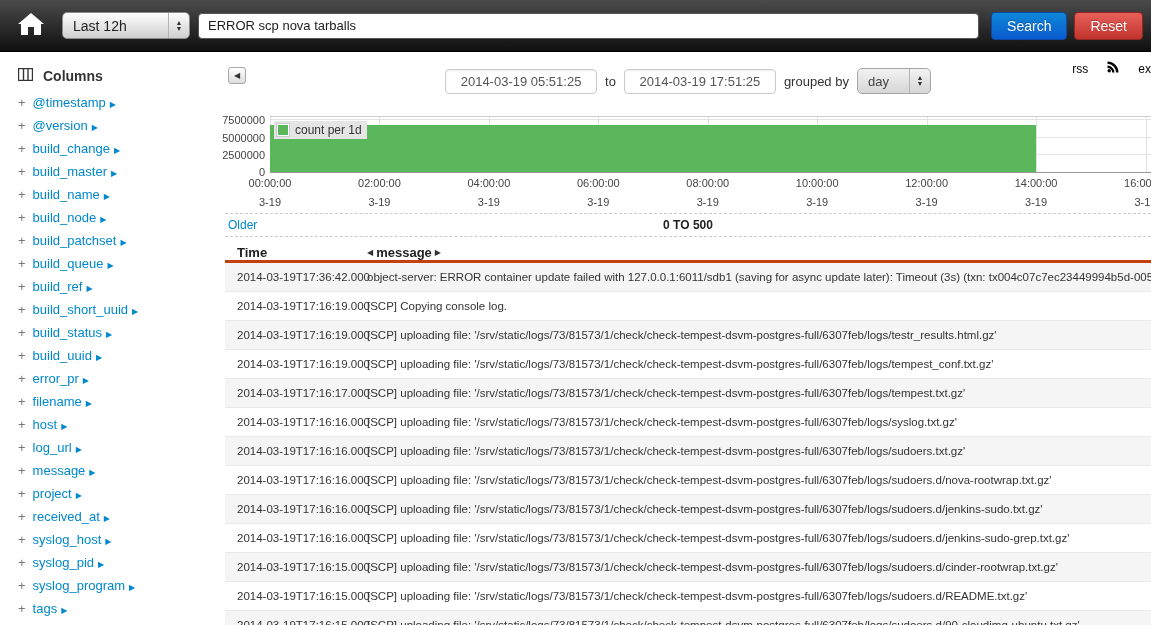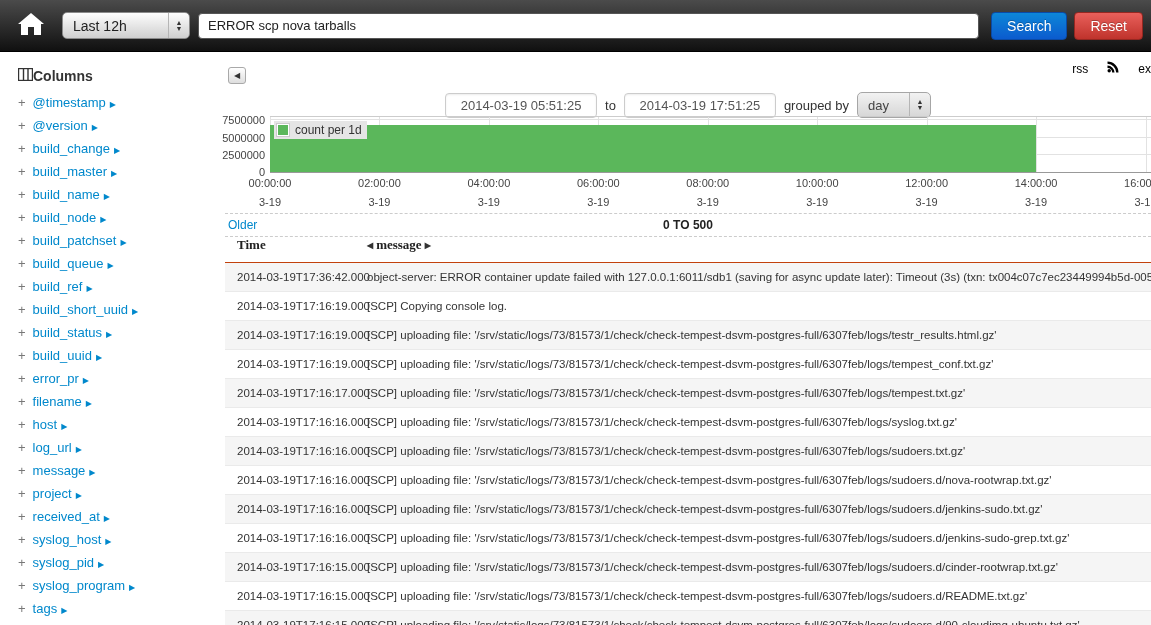--- a/index.html
+++ b/index.html
@@ -37,37 +37,37 @@
   }
   .btn-search { background:linear-gradient(#0d87d8,#0b5bce); border-color:#0a4aa6; margin:0 7px 0 6px; }
   .btn-reset  { background:linear-gradient(#e9605b,#bf332c); border-color:#952721; }
 
   
   .content { display:flex; height:589px; }
   .sidebar { width:225px; flex-shrink:0; padding:16px 0 0 18px; overflow:hidden; }
   .main { flex:1; min-width:0; }
 
   
-  .sidebar-title { display:flex; align-items:center; gap:0; font-size:14px; font-weight:bold; color:#333; }
+  .sidebar-title { display:flex; align-items:center; gap:10px; font-size:14px; font-weight:bold; color:#333; }
   .field-list { margin-top:7px; }
   .field-item { height:23px; line-height:23px; font-size:13px; white-space:nowrap; }
   .field-item .plus { color:#777; margin-right:7px; cursor:pointer; }
   .field-item .fname { color:#0088cc; text-decoration:none; cursor:pointer; }
   .field-item .farrow { color:#0088cc; font-size:8px; margin-left:4px; cursor:pointer; }
 
   
   .main-header { height:64px; position:relative; }
   .back-btn {
     position:absolute; left:3px; top:15px; width:18px; height:17px;
     background:linear-gradient(#fff,#dedede); border:1px solid #a9a9a9; border-radius:3px;
     font-size:8px; color:#333; display:flex; align-items:center; justify-content:center; cursor:pointer; padding:0;
   }
   .feed-links { position:absolute; right:0; top:9px; font-size:12px; color:#000; white-space:nowrap; display:flex; align-items:center; gap:19px; }
   .feed-links a { color:#000; text-decoration:none; cursor:pointer; }
-  .date-controls { display:flex; justify-content:center; align-items:center; gap:8px; padding-top:40px; }
+  .date-controls { display:flex; justify-content:center; align-items:center; gap:8px; padding-top:16px; }
   .date-input {
     width:152px; height:25px; border:1px solid #ccc; border-radius:4px; text-align:center;
     font-size:13px; color:#555; box-shadow:inset 0 1px 2px rgba(0,0,0,.08); outline:none;
   }
   .small-label { font-size:13px; color:#333; }
   .interval-select { width:74px; background:linear-gradient(#f2f2f2,#d6d6d6); height:26px; border-color:#a6a6a6; }
   .interval-select .val { font-size:13px; color:#444; }
 
   
   .chart { display:flex; }
@@ -93,21 +93,21 @@
 
   
   .pagination {
     height:24px; line-height:22px; position:relative;
     border-top:1px dashed #ccc; border-bottom:1px dashed #ccc;
   }
   .older-link { position:absolute; left:3px; top:0; font-size:12px; color:#0088cc; text-decoration:none; cursor:pointer; }
   .range-label { text-align:center; font-size:12px; font-weight:bold; color:#222; }
 
   
-  .table-header { display:flex; align-items:flex-start; height:26px; border-bottom:1px solid #c2410c;font-family:Liberation Serif, serif; }
+  .table-header { display:flex; align-items:flex-end; height:26px; border-bottom:3px solid #c2410c; }
   .th-time { width:142px; padding-left:12px; flex-shrink:0; font-size:13px; font-weight:bold; color:#222; }
   .th-message { display:flex; align-items:center; gap:3px; font-size:13px; font-weight:bold; color:#222; cursor:pointer; }
   .col-arrow { font-size:8px; color:#333; }
   .log-row { display:flex; align-items:center; height:29px; border-bottom:1px solid #eaeaea; cursor:pointer; }
   .log-row.odd { background:#f5f5f5; }
   .cell-time { width:142px; padding-left:12px; flex-shrink:0; font-size:11.5px; color:#333; white-space:nowrap; }
   .cell-msg { flex:1; min-width:0; font-size:11.5px; color:#333; white-space:nowrap; overflow:hidden; }
 </style>
 </head>
 <body>

